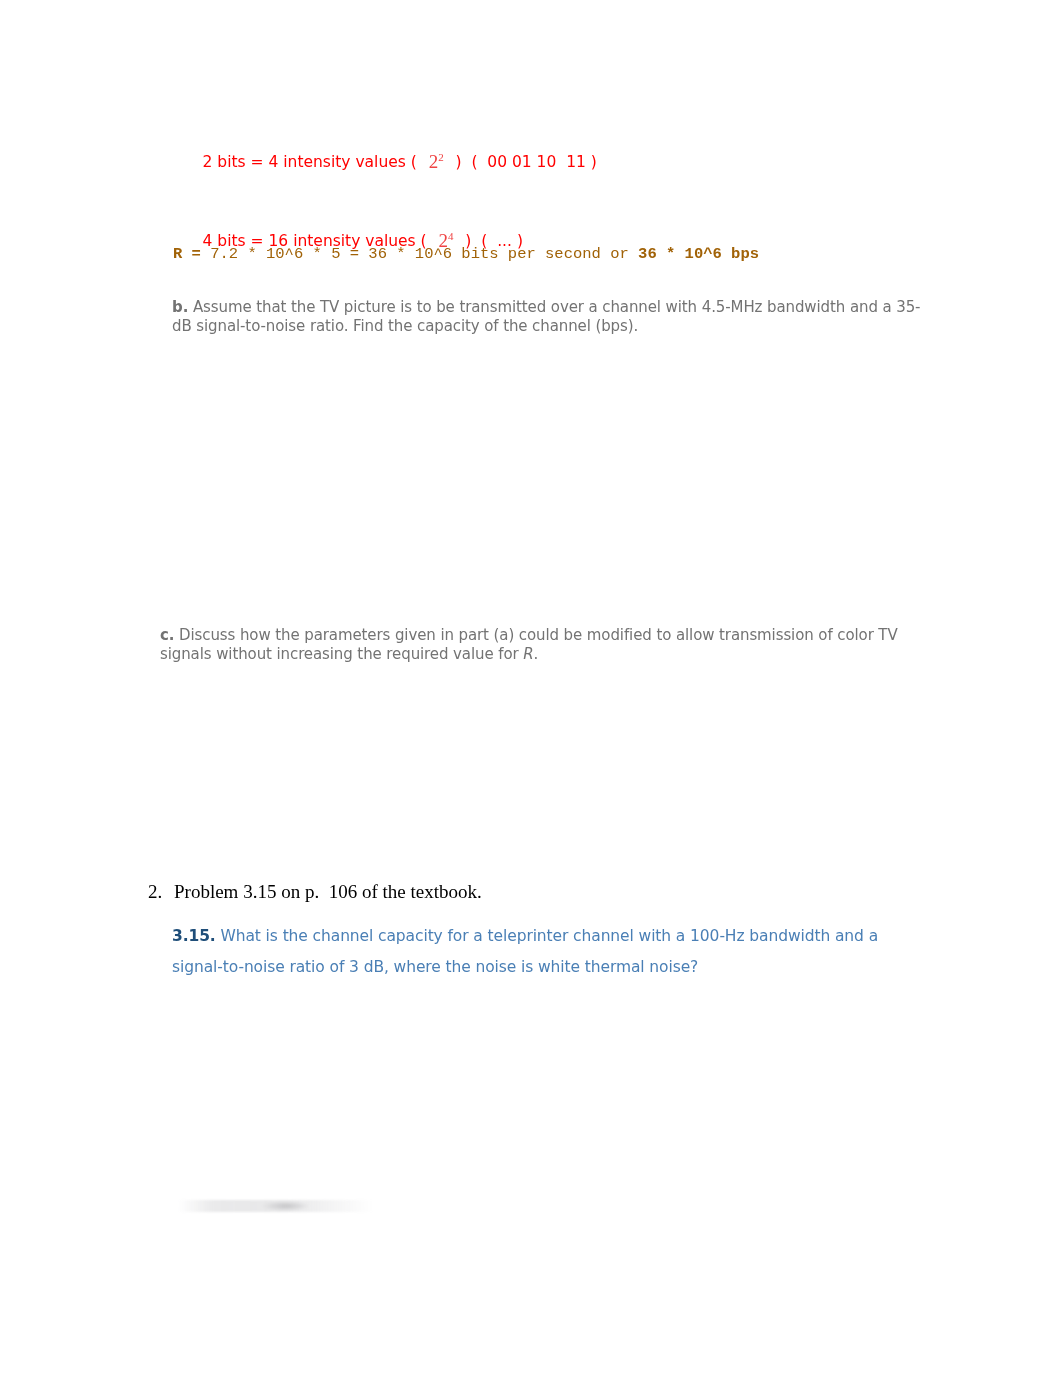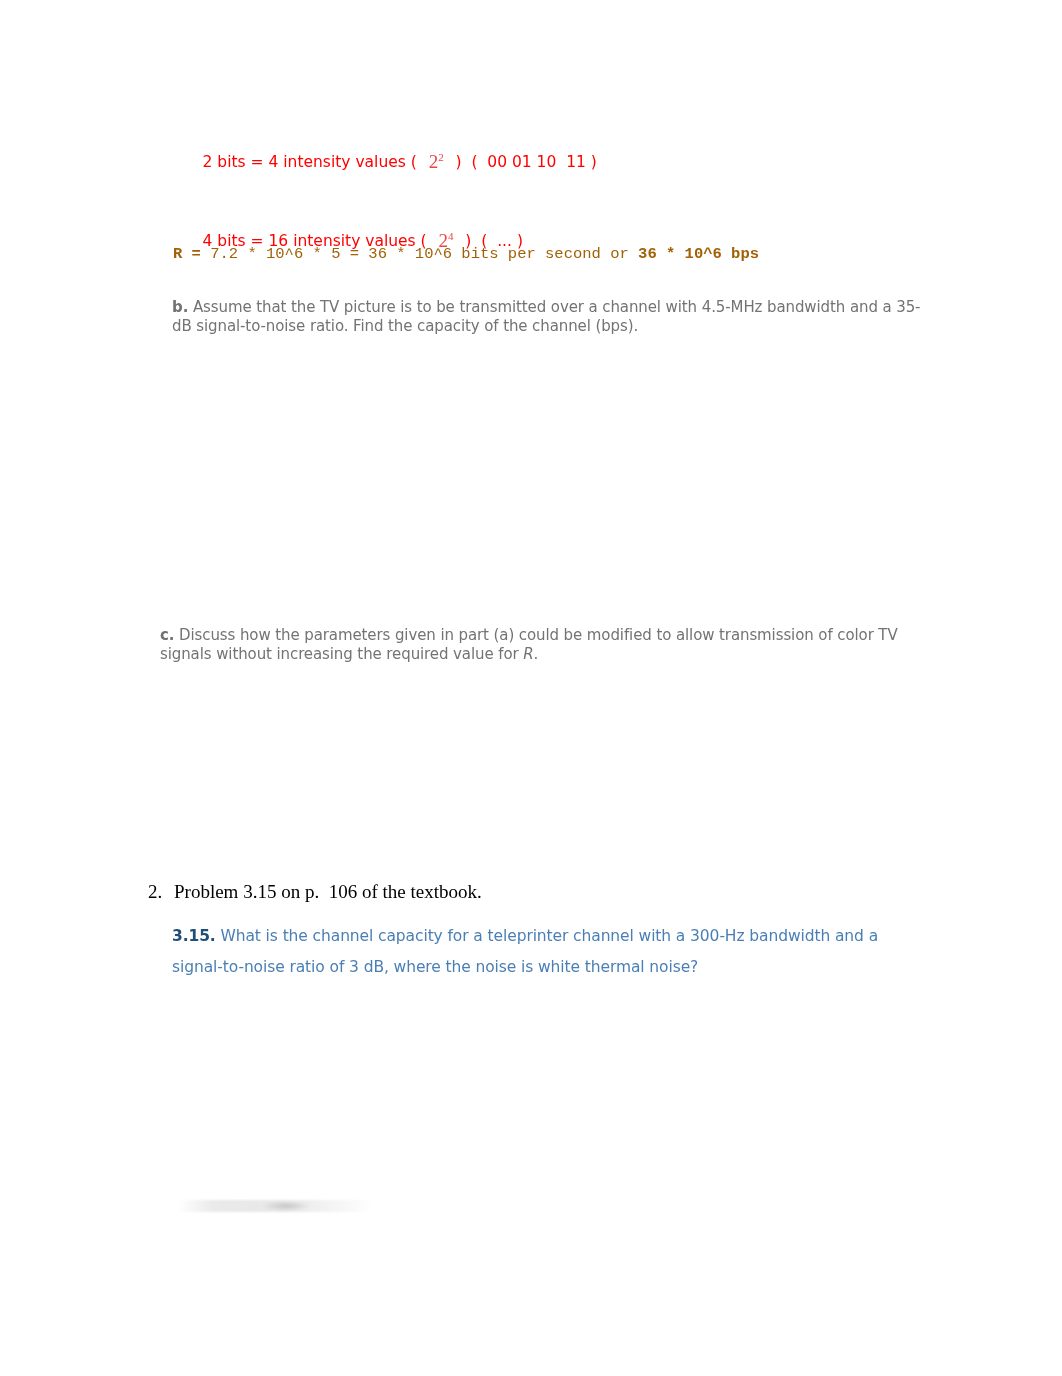--- a/index.html
+++ b/index.html
@@ -137,17 +137,17 @@
   </div>
 
   <div class="red-r"><b>R =</b><span> 7.2 * 10^6 * 5 = 36 * 10^6 bits per second or </span><b>36 * 10^6 bps</b></div>
 
   <div class="tb-para" id="part-b"><span class="lbl">b.</span><span> Assume that the TV picture is to be transmitted over a channel with 4.5-MHz bandwidth and a 35-dB signal-to-noise ratio. Find the capacity of the channel (bps).</span></div>
 
   <div class="tb-para" id="part-c"><span class="lbl">c.</span><span> Discuss how the parameters given in part (a) could be modified to allow transmission of color TV signals without increasing the required value for </span><span class="ital">R</span><span>.</span></div>
 
   <div id="item-2"><span class="num">2.</span><span>Problem 3.15 on p.  106 of the textbook.</span></div>
 
-  <div id="prob-315"><span class="pnum">3.15.</span><span> What is the channel capacity for a teleprinter channel with a 300-Hz bandwidth and a signal-to-noise ratio of 3 dB, where the noise is white thermal noise?</span></div>
+  <div id="prob-315"><span class="pnum">3.15.</span><span> What is the channel capacity for a teleprinter channel with a 100-Hz bandwidth and a signal-to-noise ratio of 3 dB, where the noise is white thermal noise?</span></div>
 
   <div id="smudge"></div>
 
 </div>
 
 </body></html>

